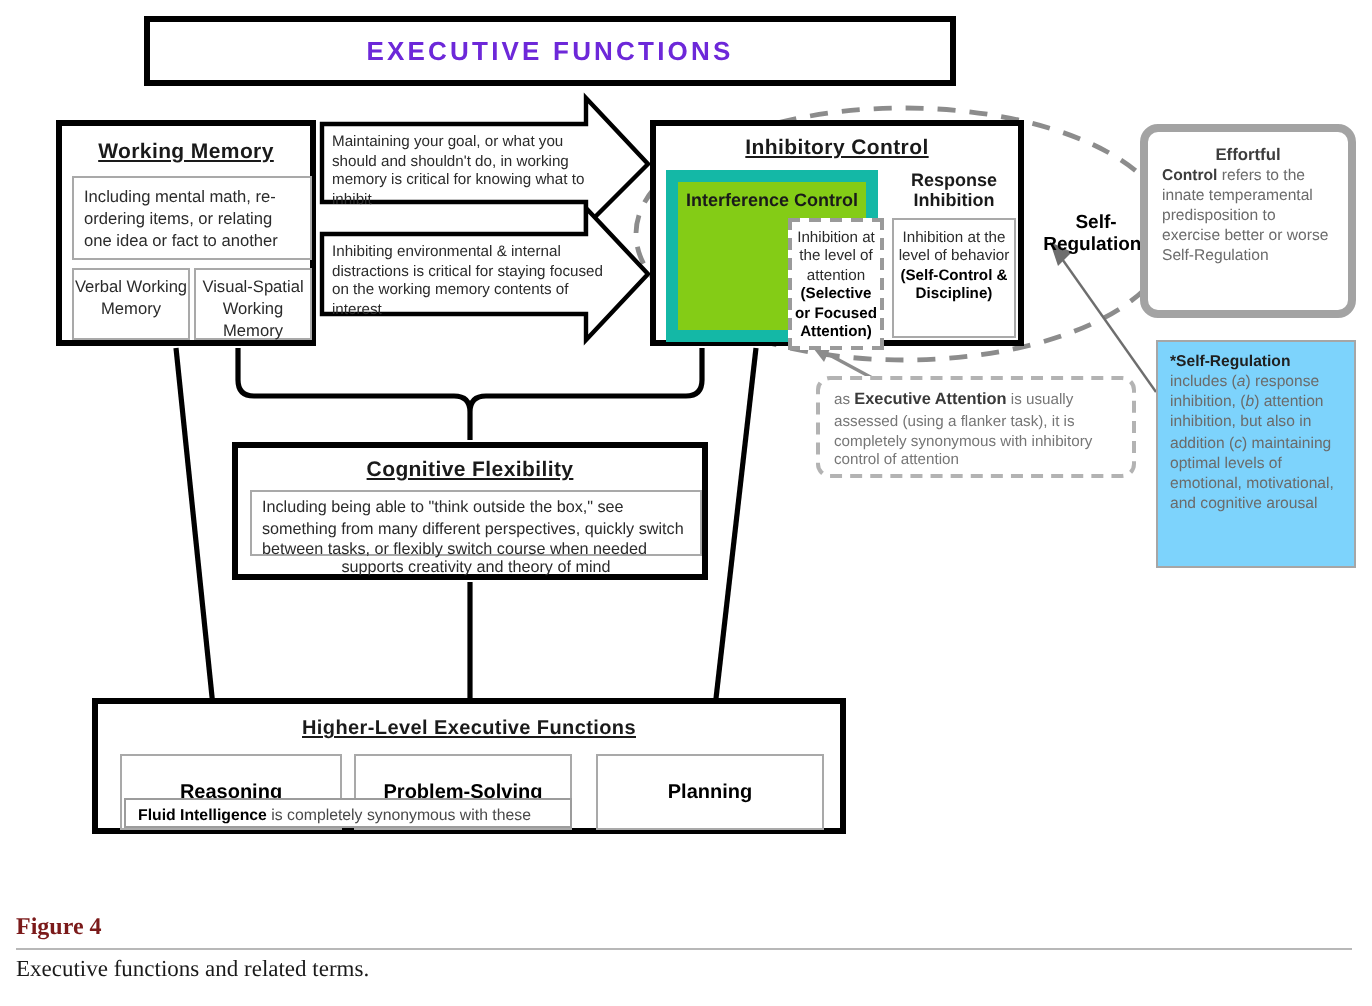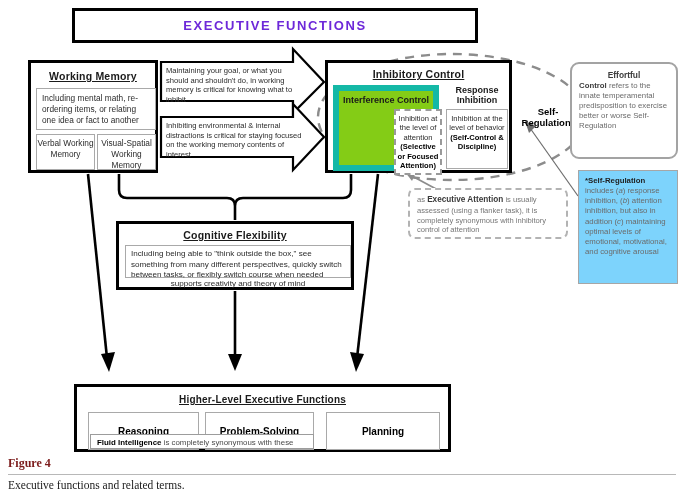--- a/index.html
+++ b/index.html
@@ -122,21 +122,21 @@
   
   #self-regulation-label {
     left: 515px; top: 106px; width: 66px;
     font-size: 9.5px; font-weight: bold; line-height: 1.2;
     text-align: center; color: #000;
   }
 
   
   #effortful-control {
     left: 570px; top: 62px; width: 108px; height: 97px;
-    border: 2px solid #a3a3a3; border-radius: 9px; background: #fff;
+    border: 4px solid #a3a3a3; border-radius: 9px; background: #fff;
     padding: 6px 7px; font-size: 7.8px; line-height: 1.3; color: #575757;
   }
   #effortful-control .ec-head {
     display: block; text-align: center; font-weight: bold;
     font-size: 8.4px; color: #3d3d3d;
   }
   #effortful-control .ec-body { color: #6b6b6b; }
   #effortful-control .ec-body b { color: #3d3d3d; }
 
   
@@ -165,21 +165,21 @@
     left: 6px; top: 21px; width: 226px; height: 33px;
     font-size: 8.1px; line-height: 1.3; padding: 3px 5px; color: #2b2b2b;
   }
   #cf-support {
     left: 6px; top: 55px; width: 226px;
     text-align: center; font-size: 8.1px; color: #2b2b2b;
   }
 
   
   #higher-level {
-    left: 46px; top: 384px; width: 377px; height: 68px; margin-left: 28px;
+    left: 46px; top: 349px; width: 377px; height: 68px;
   }
   #higher-level .hbox-title { font-size: 10px; margin-top: 7px; }
   .hl-cell {
     top: 25px; height: 38px;
     display: flex; align-items: center; justify-content: center;
     font-weight: bold; font-size: 10px; color: #000;
   }
   #hl-reasoning { left: 11px; width: 111px; }
   #hl-problem   { left: 128px; width: 109px; }
   #hl-planning  { left: 249px; width: 114px; }

